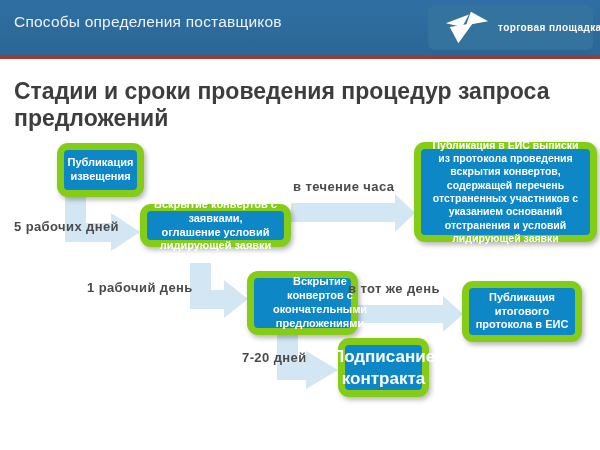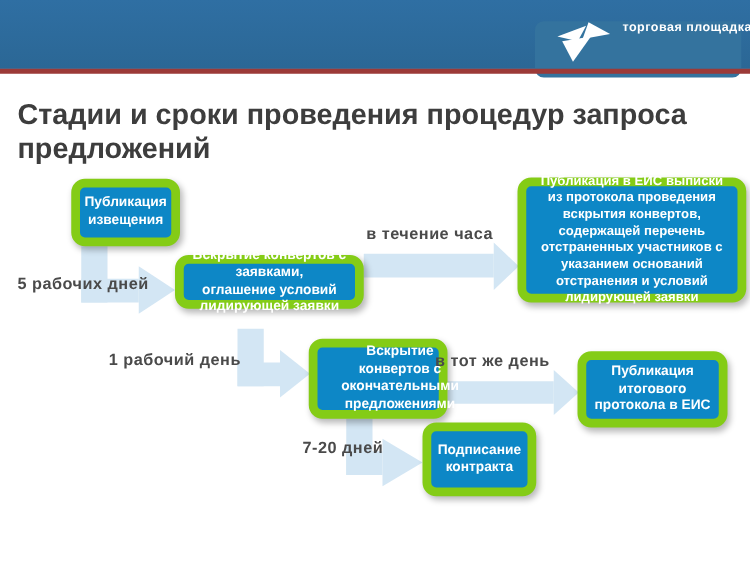--- a/index.html
+++ b/index.html
@@ -12,23 +12,23 @@
   .header {
     position:absolute; left:0; top:0; width:600px; height:55px;
     background:linear-gradient(#2f6fa3, #2b6795);
     background-color:#2b6795;
   }
   .header-title {
     position:absolute; left:14px; top:13px; margin:0;
     font-size:15.5px; font-weight:normal; color:#eef3f8; letter-spacing:0.2px;
   }
   .logo-panel {
-    position:absolute; left:428px; top:17px; width:165px; height:45px;
+    position:absolute; left:428px; top:5px; width:165px; height:45px;
     background:#34739e; border-radius:7px;
-    display:flex; align-items:flex-start; justify-content:flex-start;
+    display:flex; align-items:center; justify-content:flex-start;
   }
   .bird { margin-left:16px; width:46px; height:34px; flex:0 0 auto; }
   .logo-text {
     margin-left:8px; color:#ffffff; font-size:10px; font-weight:bold;
     letter-spacing:0.4px; white-space:nowrap;
   }
   .header-divider {
     position:absolute; left:0; top:55px; width:600px; height:4px;
     background:#9c3a38;
   }
@@ -44,21 +44,21 @@
     position:absolute; box-sizing:border-box;
     background:#0d87c6; border:7px solid #84cc16; border-radius:11px;
     color:#ffffff; text-align:center; white-space:pre-line;
     display:flex; align-items:center; justify-content:center;
     font-weight:bold; box-shadow:2px 3px 5px rgba(0,0,0,0.28);
     line-height:1.27; padding:4px 5px;
   }
   .b1 { left:57px;  top:143px; width:87px;  height:54px; font-size:11px; }
   .b2 { left:140px; top:204px; width:151px; height:43px; font-size:11px; }
   .b3 { left:247px; top:271px; width:111px; height:64px; font-size:11px;padding-left:40px; }
-  .b4 { left:338px; top:338px; width:91px;  height:59px; font-size:11px; }
+  .b4 { left:338px; top:338px; width:91px;  height:59px; font-size:17px; }
   .b5 { left:462px; top:281px; width:120px; height:61px; font-size:11px; }
   .b6 { left:414px; top:142px; width:183px; height:100px; font-size:10.5px; }
 
   .stem { position:absolute; background:#d3e6f4; }
   .head {
     position:absolute; width:0; height:0;
     border-top-style:solid; border-bottom-style:solid;
     border-top-color:transparent; border-bottom-color:transparent;
     border-left-style:solid; border-left-color:#d3e6f4;
   }
@@ -90,20 +90,21 @@
   .l3 { left:242px; top:350px; }
   .l4 { left:293px; top:179px; }
   .l5 { left:348px; top:281px; }
 </style>
 </head>
 <body>
 
 <div class="slide">
 
   <div class="header">
+    <h1 class="header-title">Способы определения поставщиков</h1>
     <div class="logo-panel">
       <svg class="bird" viewBox="0 0 48 34" aria-hidden="true">
         <path d="M2 12 L26 3 L19 16 Z" fill="#ffffff"></path>
         <path d="M28 0 L46 10 L23 14 Z" fill="#ffffff"></path>
         <path d="M6 16 L30 12 L15 33 Z" fill="#ffffff"></path>
       </svg>
       <span class="logo-text">торговая площадка</span>
     </div>
   </div>
   <div class="header-divider"></div>

